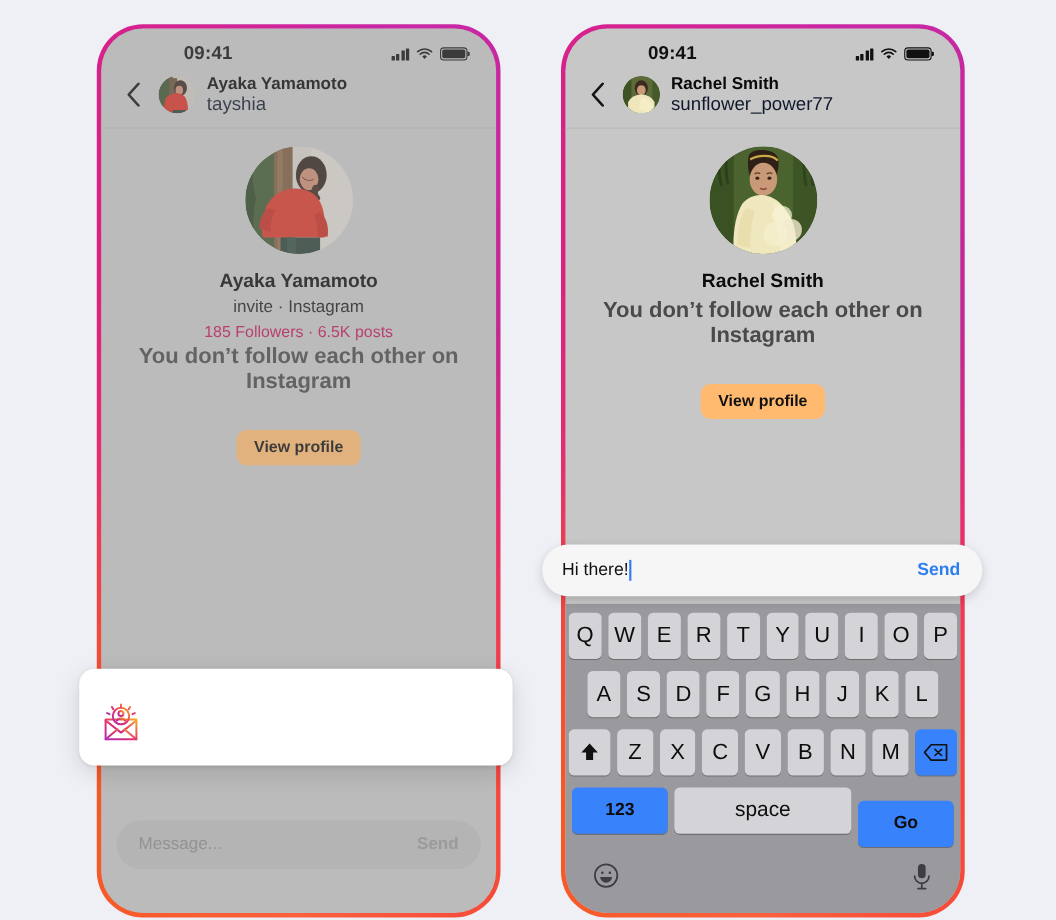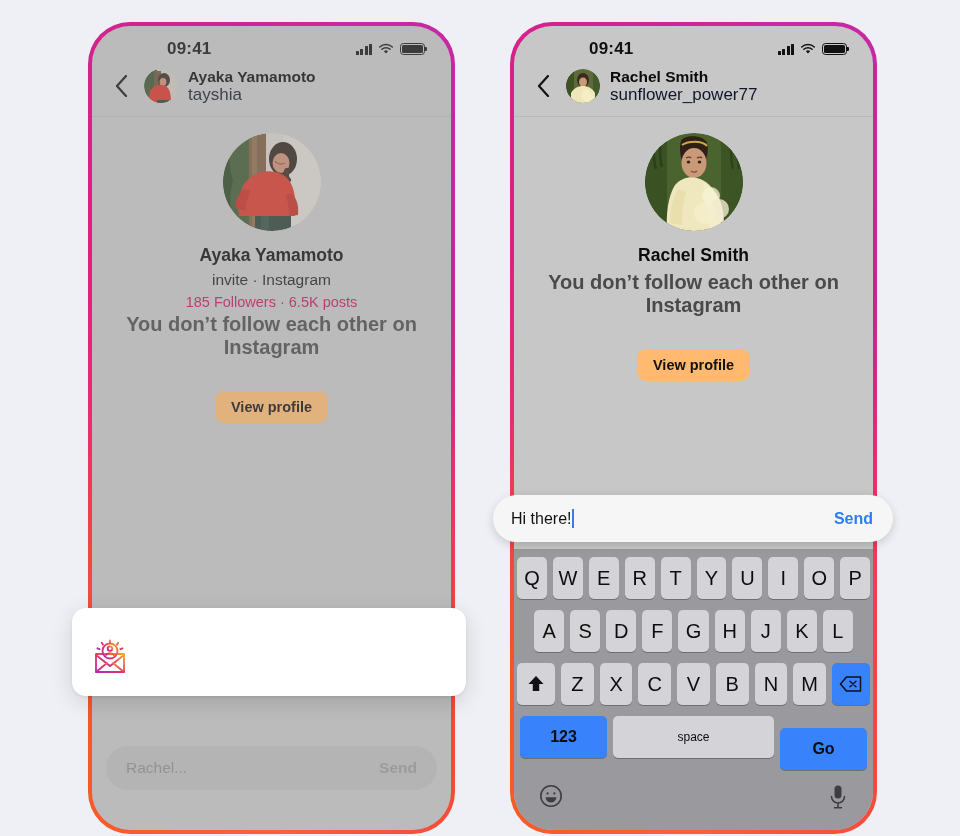--- a/index.html
+++ b/index.html
@@ -192,21 +192,21 @@
     border-radius: 5px;
     box-shadow: 0 1px 0 rgba(0,0,0,0.28);
     display: flex; align-items: center; justify-content: center;
     font-size: 20px; color: #0d0d0d;
     font-family: "Liberation Sans", sans-serif;
   }
   .key.dark { background: #3b82f6; font-weight: bold; }
   .krow.r3 .key.fn { flex: 0 0 38px; }
   .krow.r4 { gap: 6px; padding: 0 3px; margin-bottom: 6px; }
   .key.k123 { flex: 0 0 87px; font-size: 16px; }
-  .key.kspace { flex: 1 1 auto; font-size: 12px; }
+  .key.kspace { flex: 1 1 auto; font-size: 19px; }
   .key.kgo { flex: 0 0 87px; font-size: 16px; margin-top: 12px; }
   .krow.r4 .key { height: 42px; }
   .kbottom {
     height: 54px; display: flex; align-items: flex-start;
     justify-content: space-between; padding: 8px 22px 0;
   }
 
   svg { display: block; }
 </style>
 </head>
@@ -296,21 +296,21 @@
         </div>
         <div class="p-name">Ayaka Yamamoto</div>
         <div class="p-sub">invite · Instagram</div>
         <div class="p-stats">185 Followers · 6.5K posts</div>
         <div class="p-rel">You don’t follow each other on Instagram</div>
         <button class="view-profile">View profile</button>
       </div>
 
       <div class="msgbar-wrap">
         <div class="msgbar">
-          <div class="msg-ph">Rachel...</div>
+          <div class="msg-ph">Message...</div>
           <div class="msg-send">Send</div>
         </div>
       </div>
 
       <div class="dim-overlay"></div>
     </div>
   </div>
 
   <div class="invite-card">
     <div class="invite-icon">

